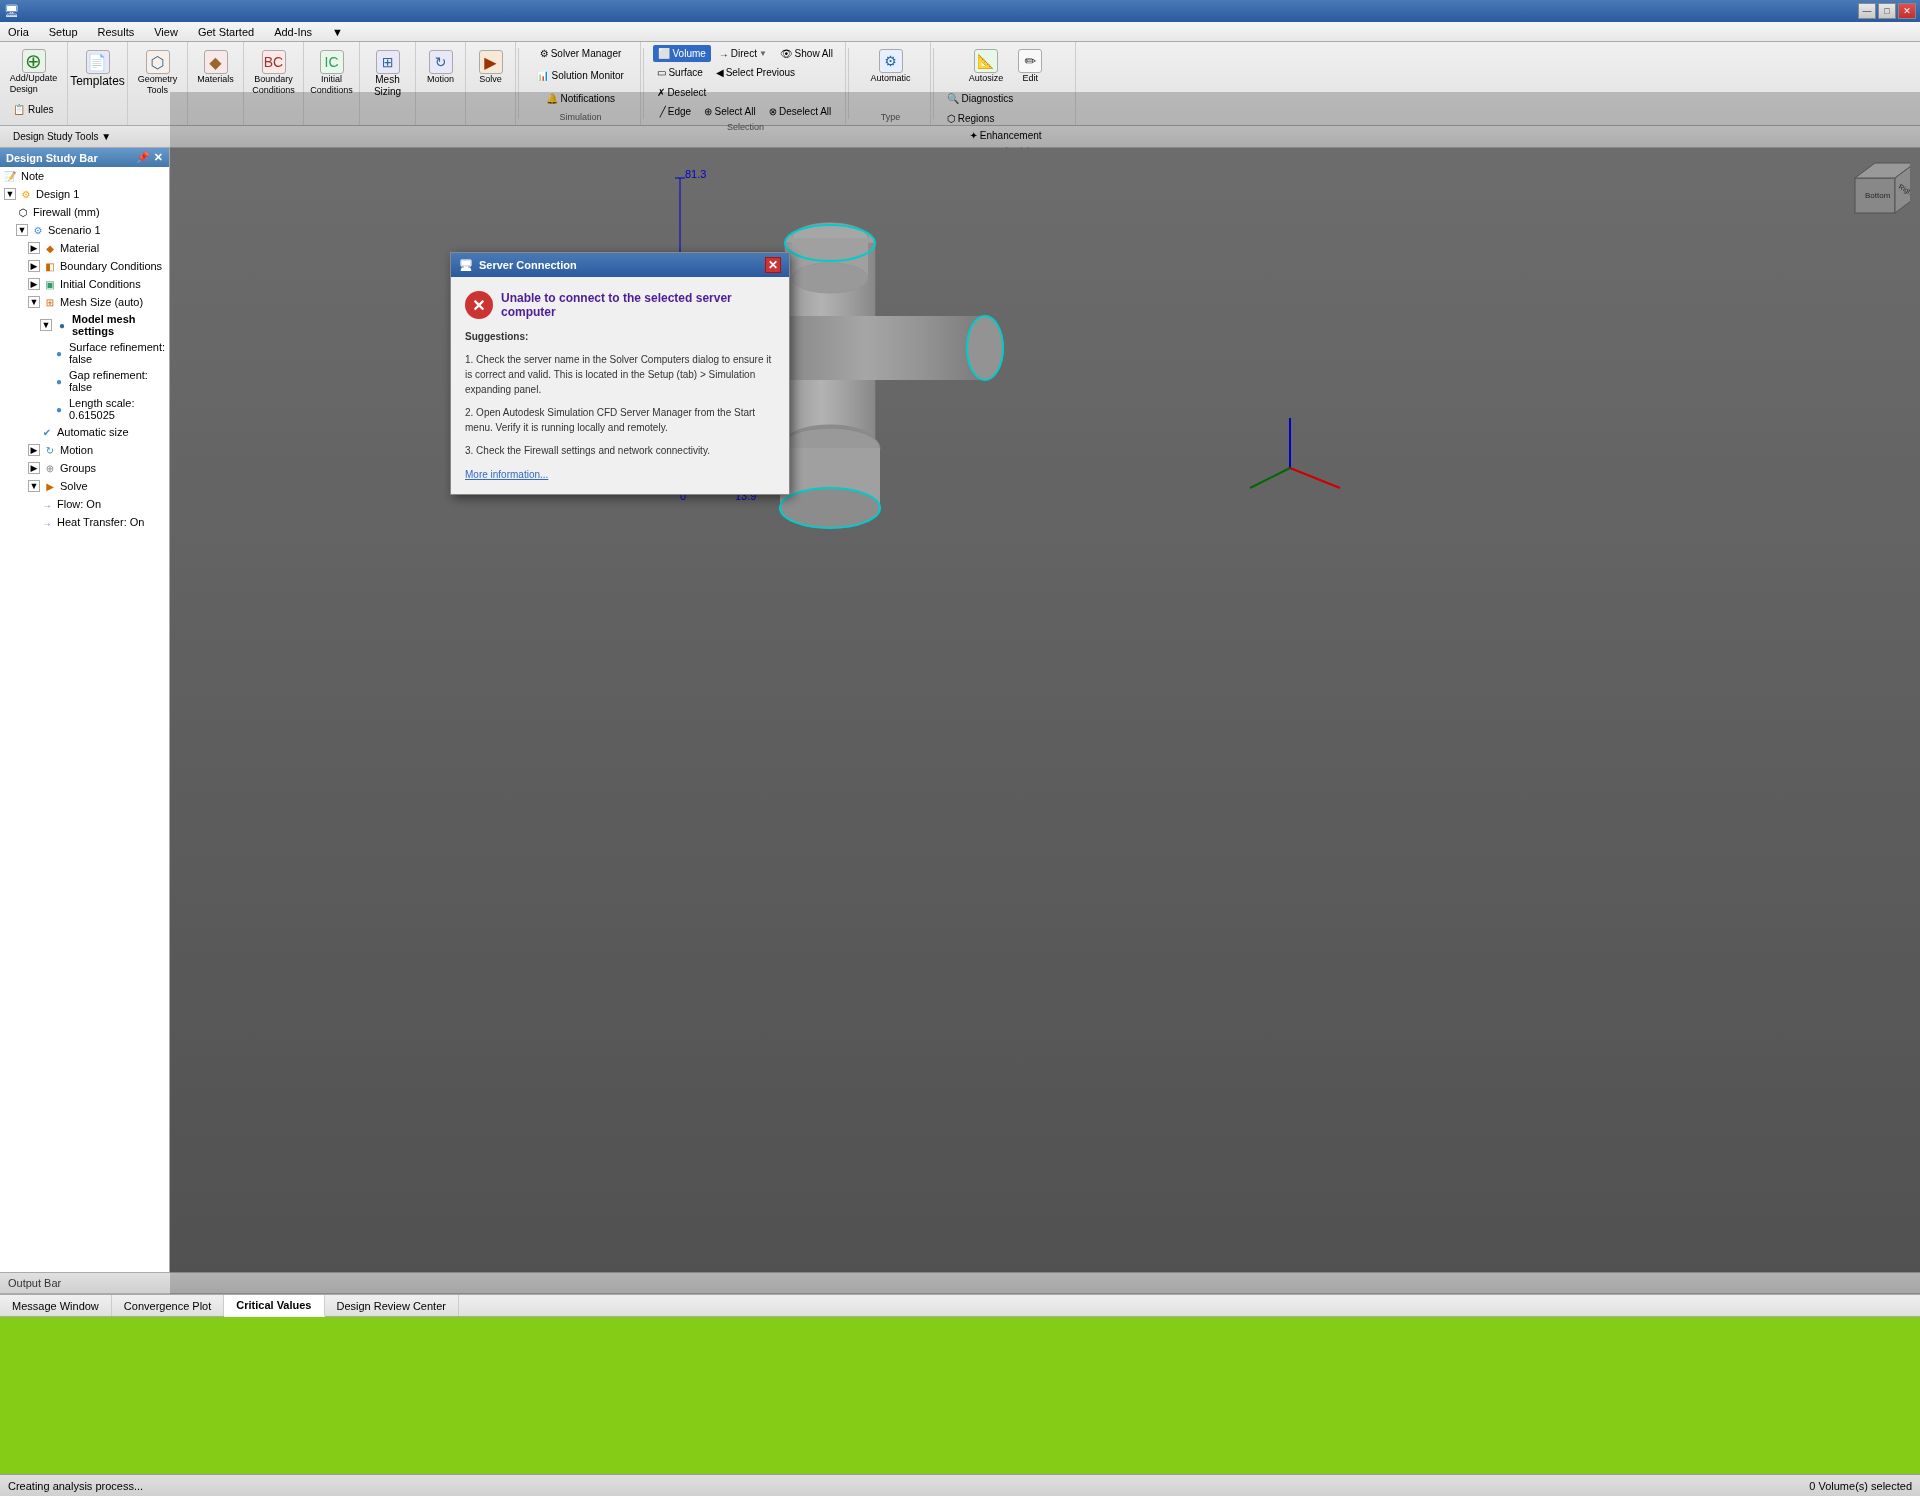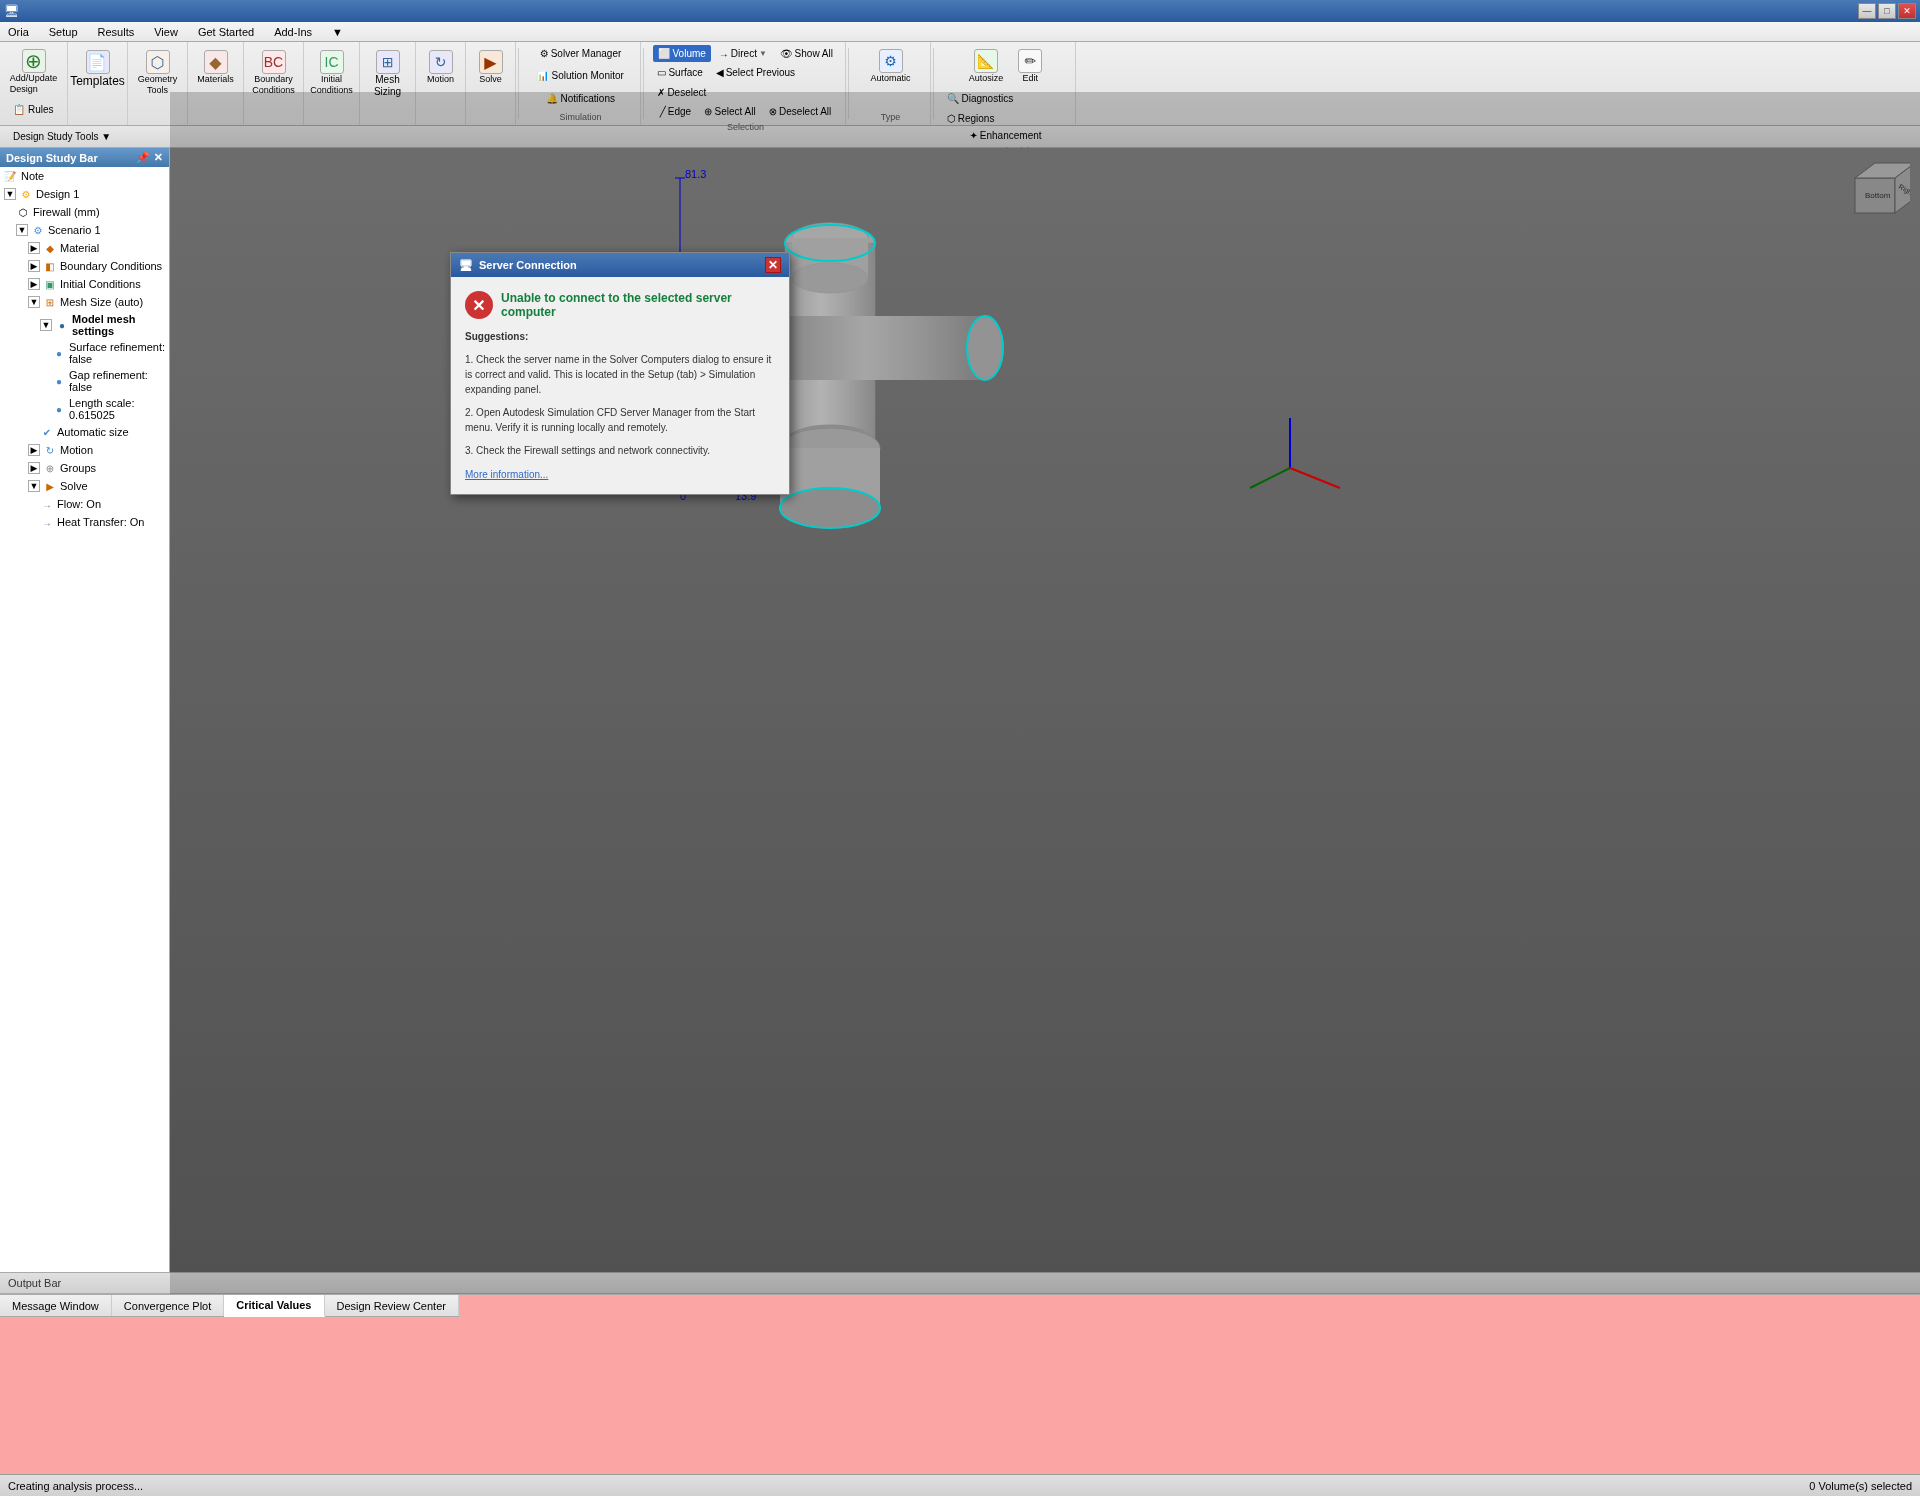--- a/index.html
+++ b/index.html
@@ -102,24 +102,24 @@
       display: flex;
       align-items: center;
       padding: 0 8px;
       font-size: 11px;
       color: #333;
     }
 
     
     .output-panel {
       height: 180px;
-      background: #fca5a5;
+      background: #84cc16;
       border-top: 1px solid #aaa;
       display: flex;
-      flex-direction: row;
+      flex-direction: column;
     }
     .output-tabs {
       display: flex;
       background: linear-gradient(to bottom, #f0f0f0, #e0e0e0);
       border-bottom: 1px solid #aaa;
       height: 22px;
     }
     .output-tab {
       padding: 2px 12px;
       font-size: 11px;
@@ -155,21 +155,21 @@
       display: flex;
       align-items: center;
       justify-content: space-between;
       font-size: 11px;
       font-weight: bold;
     }
     .modal-close { cursor: pointer; font-size: 12px; background: #cc3333; color: white; width: 16px; height: 16px; display: flex; align-items: center; justify-content: center; border: 1px solid #aa1111; }
     .modal-body { padding: 14px; }
     .modal-error-header { display: flex; align-items: center; gap: 8px; margin-bottom: 10px; }
     .error-icon { width: 28px; height: 28px; background: #cc3333; border-radius: 50%; display: flex; align-items: center; justify-content: center; color: white; font-size: 16px; font-weight: bold; flex-shrink: 0; }
-    .modal-error-title { font-size: 12px; font-weight: bold; color: #15803d; }
+    .modal-error-title { font-size: 12px; font-weight: bold; color: #4c1d95; }
     .modal-text { font-size: 10px; color: #333; line-height: 1.5; margin-bottom: 8px; }
     .modal-link { color: #316ac5; text-decoration: underline; cursor: pointer; font-size: 10px; text-align: center; }
     .modal-footer { display: flex; justify-content: flex-end; padding: 8px 14px; border-top: 1px solid #ccc; }
     .modal-btn {
       background: linear-gradient(to bottom, #f5f5f5, #e0e0e0);
       border: 1px solid #aaa;
       padding: 3px 18px;
       font-size: 11px;
       cursor: pointer;
       border-radius: 2px;

